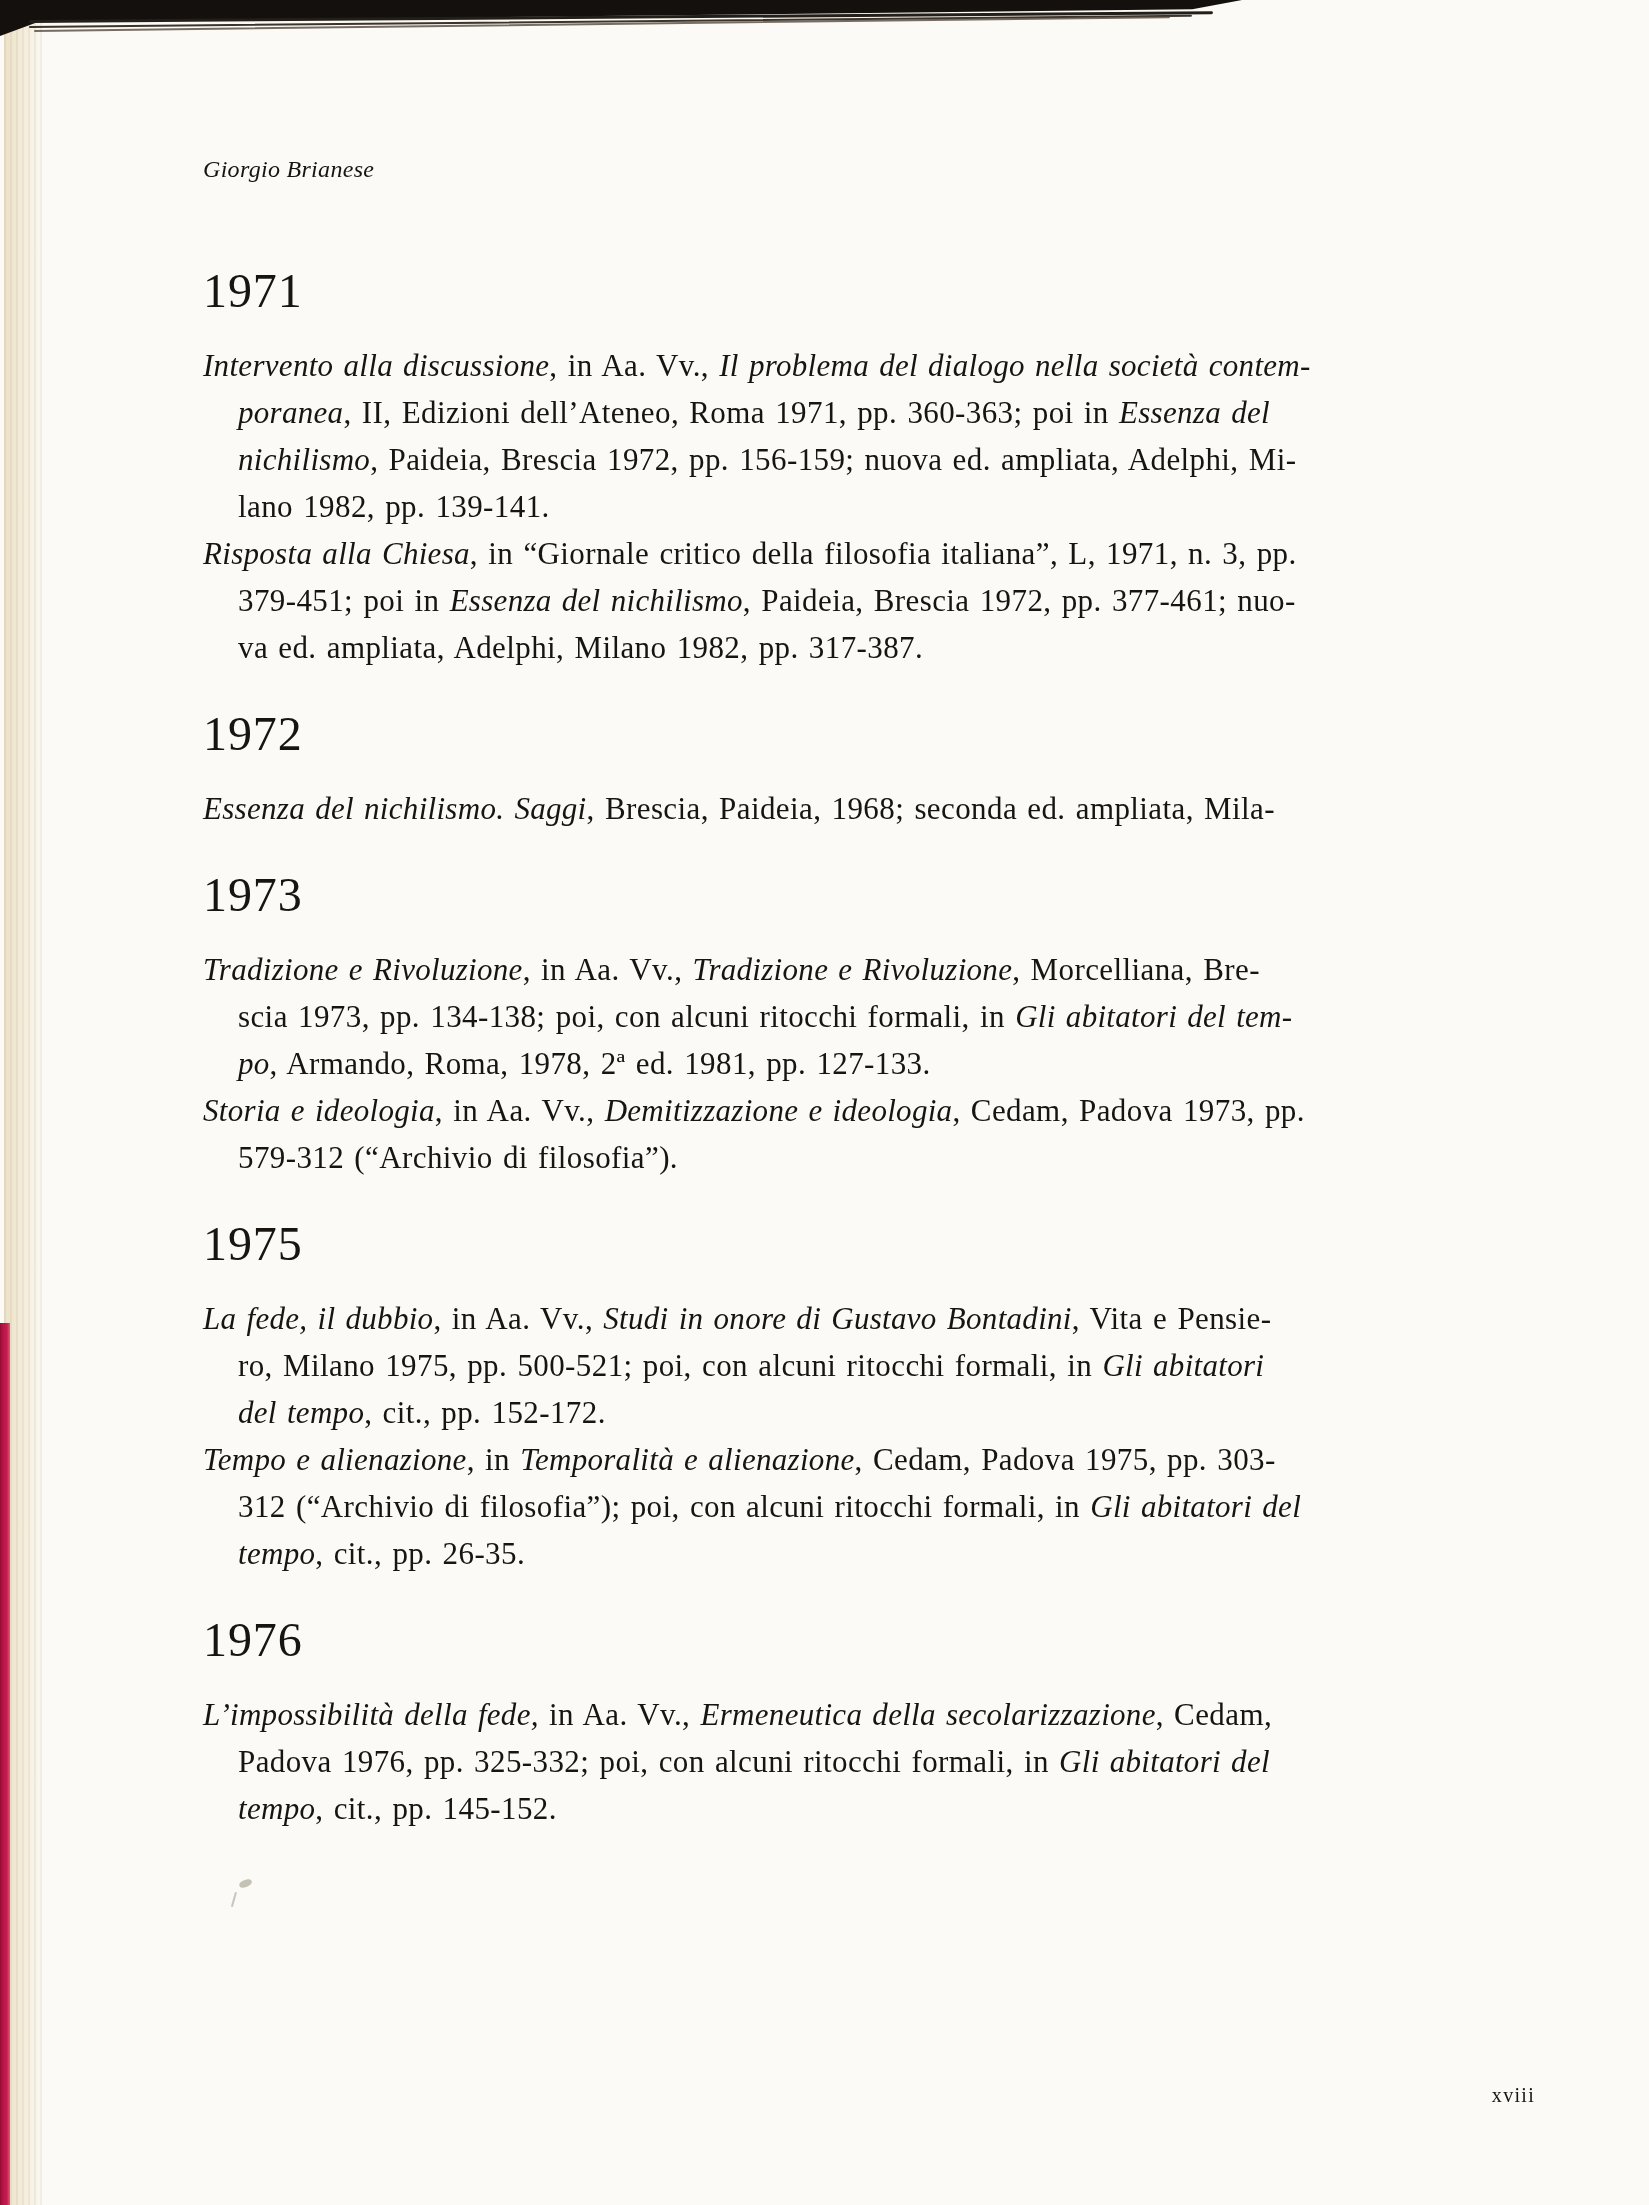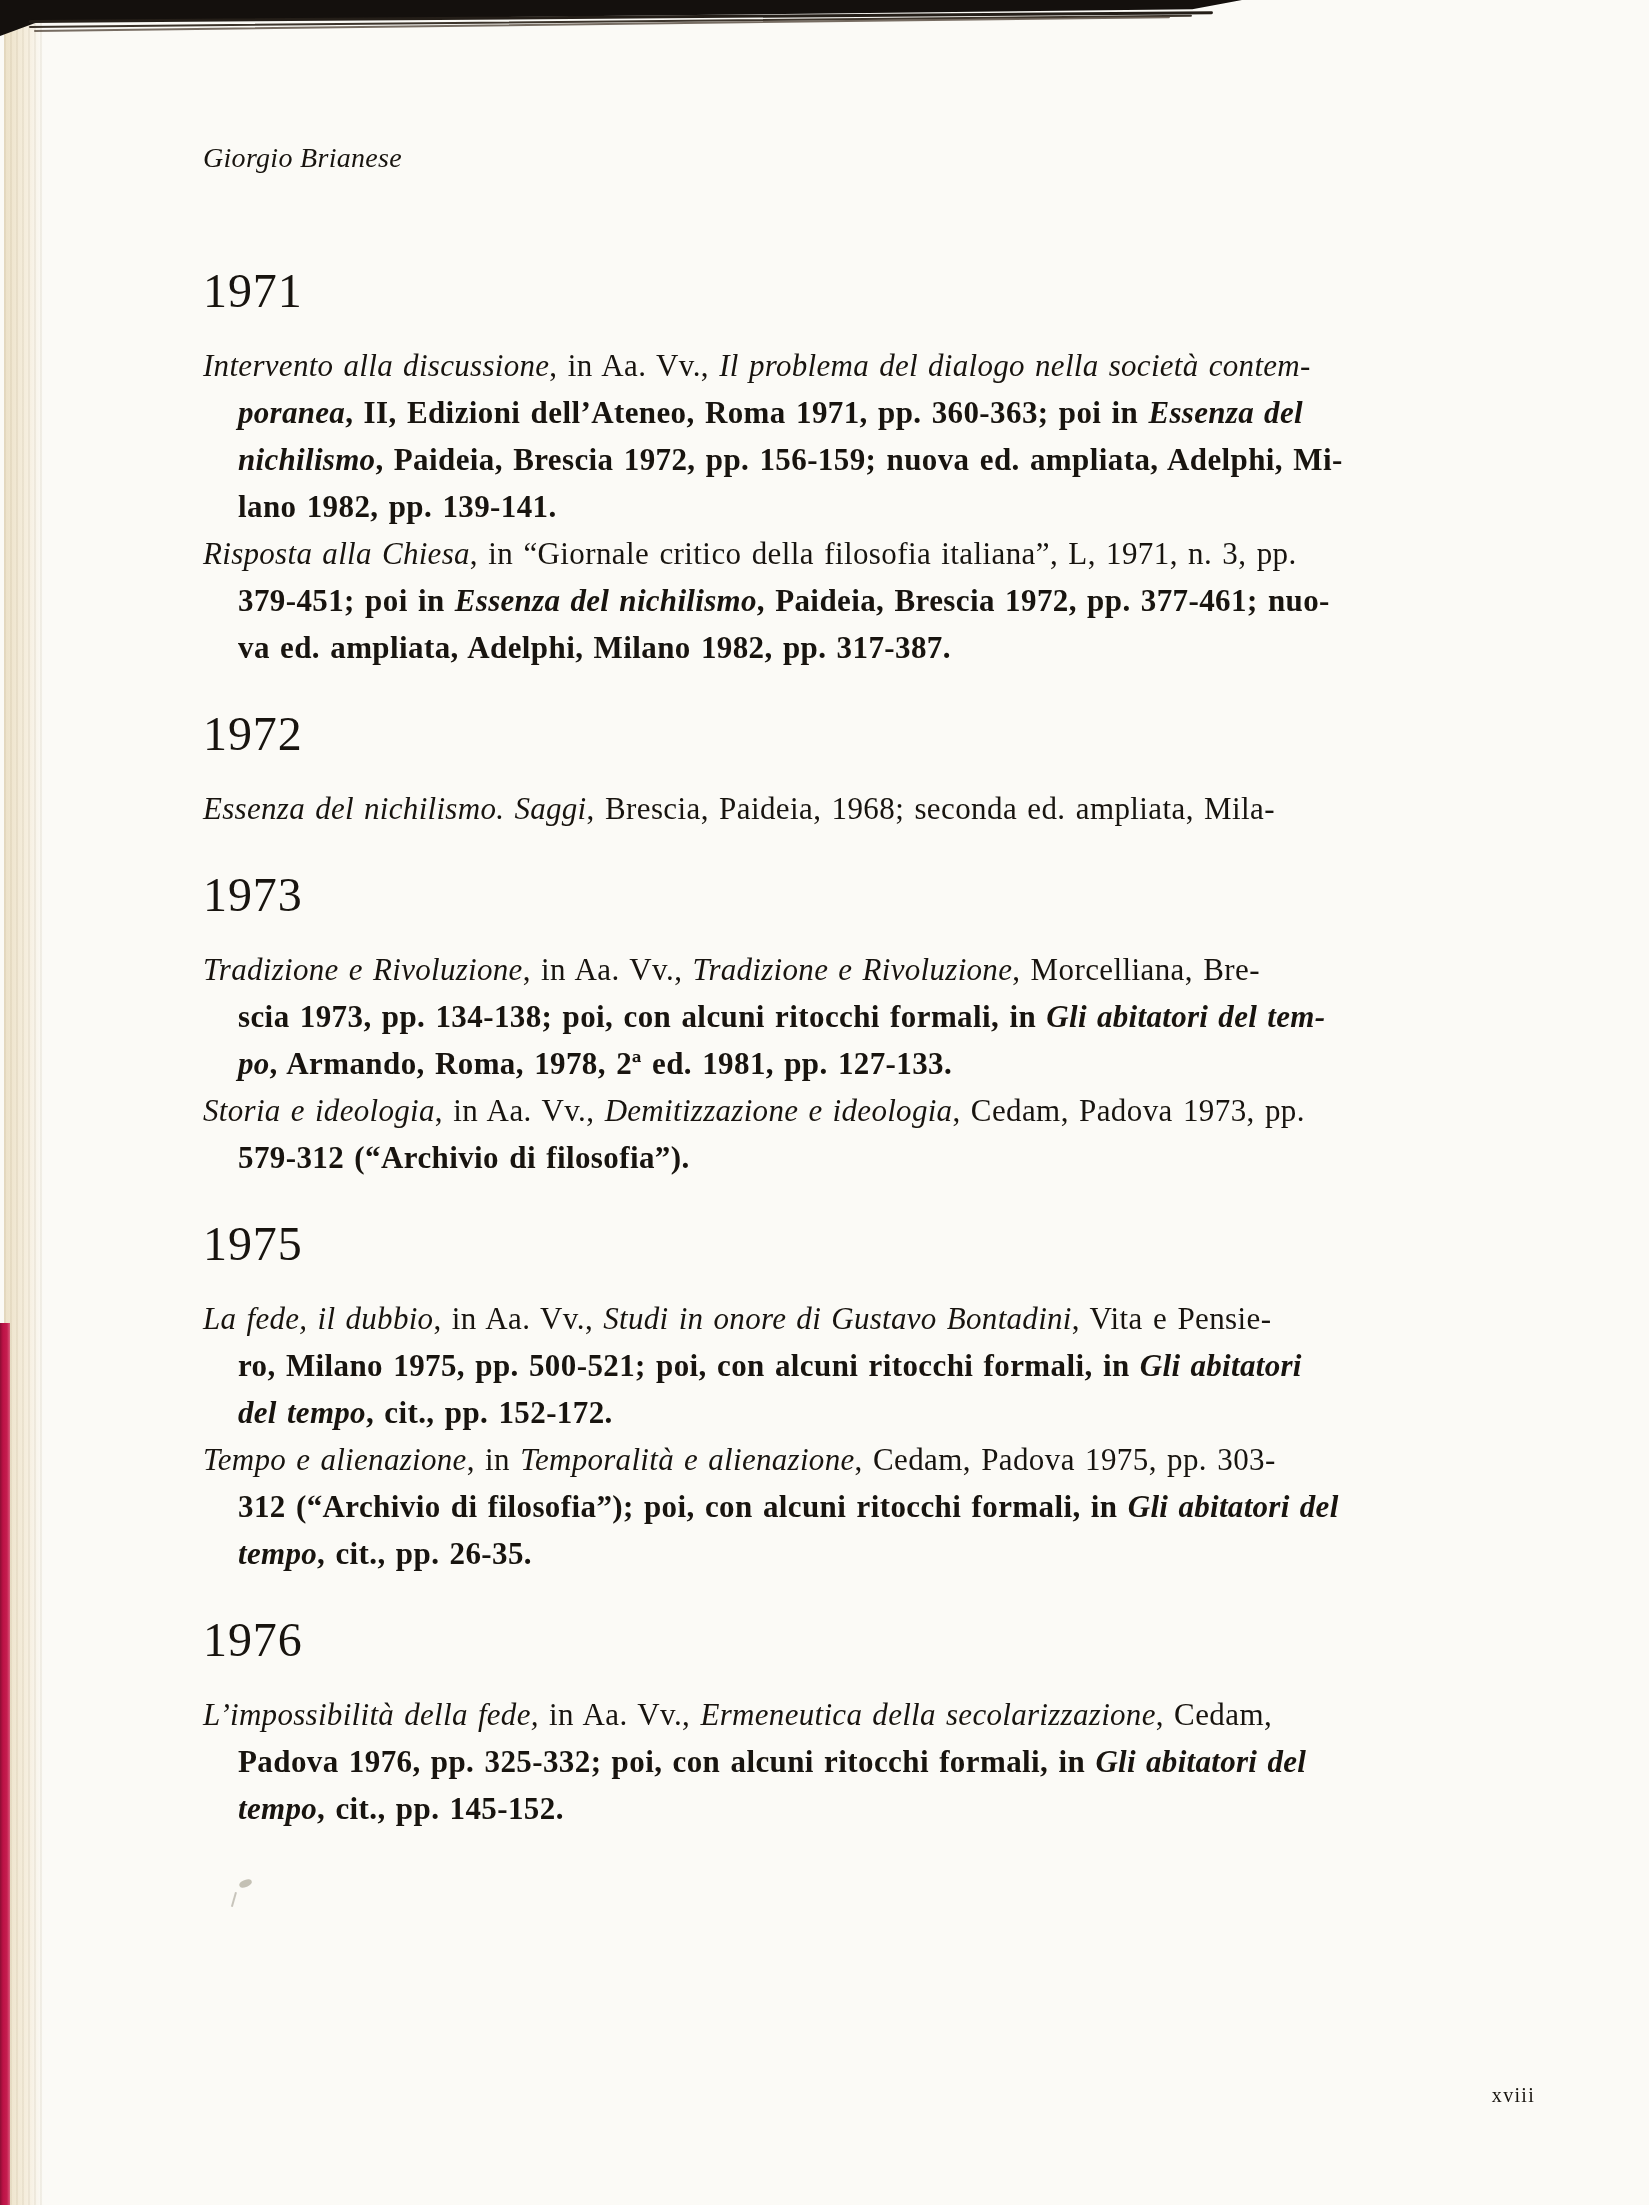--- a/index.html
+++ b/index.html
@@ -44,37 +44,37 @@
     content:""; position:absolute; left:11px; top:1.7px; width:12.8px; height:6.8px;
     background:#97917f; transform:rotate(-22deg); border-radius:45%; opacity:.55;
   }
   .pencil-mark::after {
     content:""; position:absolute; left:5.1px; top:13.6px; width:1.7px; height:14.5px;
     background:#9d988a; transform:rotate(16deg); opacity:.55;
   }
 
   
   .running-header {
-    position:absolute; left:203px; top:142px; z-index:2;
-    font-style:italic; font-size:28px; letter-spacing:0.3px;
+    position:absolute; left:203px; top:156px; z-index:2;
+    font-style:italic; font-size:24px; letter-spacing:0.3px;
   }
   .bibliography {
     position:absolute; left:203px; top:255px; width:1332px; z-index:2;
   }
   .year-heading {
     font-size:48px; font-weight:normal; line-height:39px;
     margin:16px 0 32px 0; letter-spacing:0.9px;font-family:Liberation Serif, serif;
   }
   .year-section { margin:0 0 43px 0; }
   .entry { margin:0; }
   .entry-line {
     font-size:31px; line-height:47px; white-space:nowrap;
     letter-spacing:0.4px; word-spacing:2.1px;
   }
-  .entry-line.cont { padding-left:35px;font-weight:bold; }
+  .entry-line.cont { padding-left:35px; }
   .entry-line i { letter-spacing:0.3px; }
   .page-number {
     position:absolute; left:203px; top:2084px; width:1332px; z-index:2;
     text-align:right; font-size:20px; letter-spacing:1.3px;
   }
 </style>
 </head>
 <body>
 
 <div>

